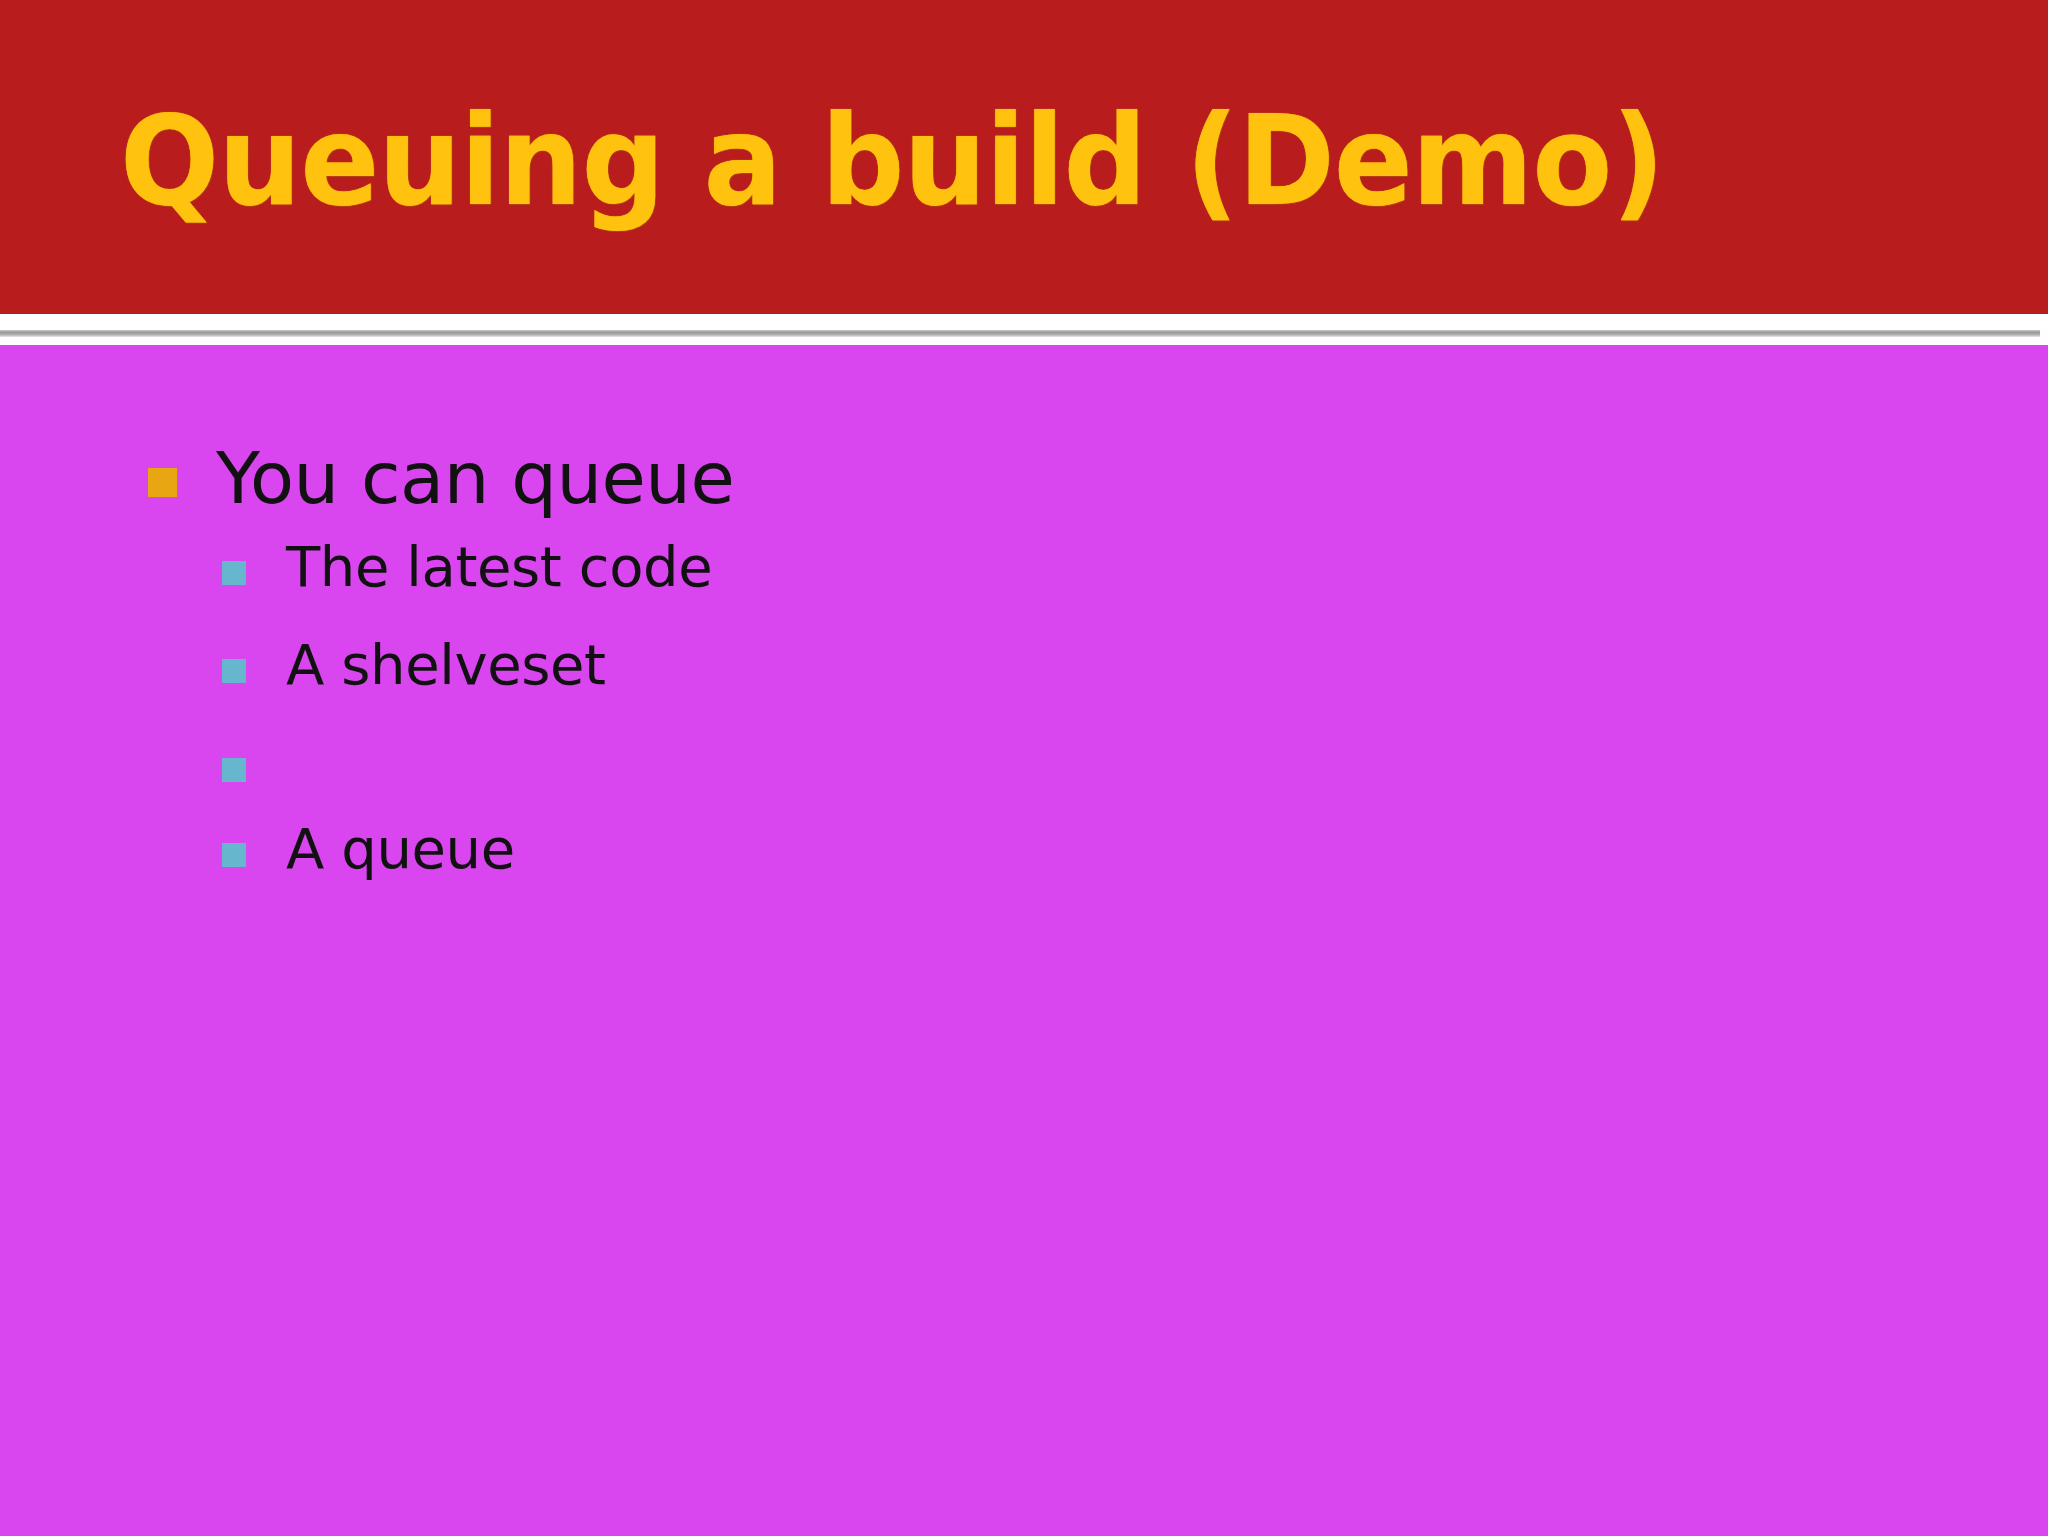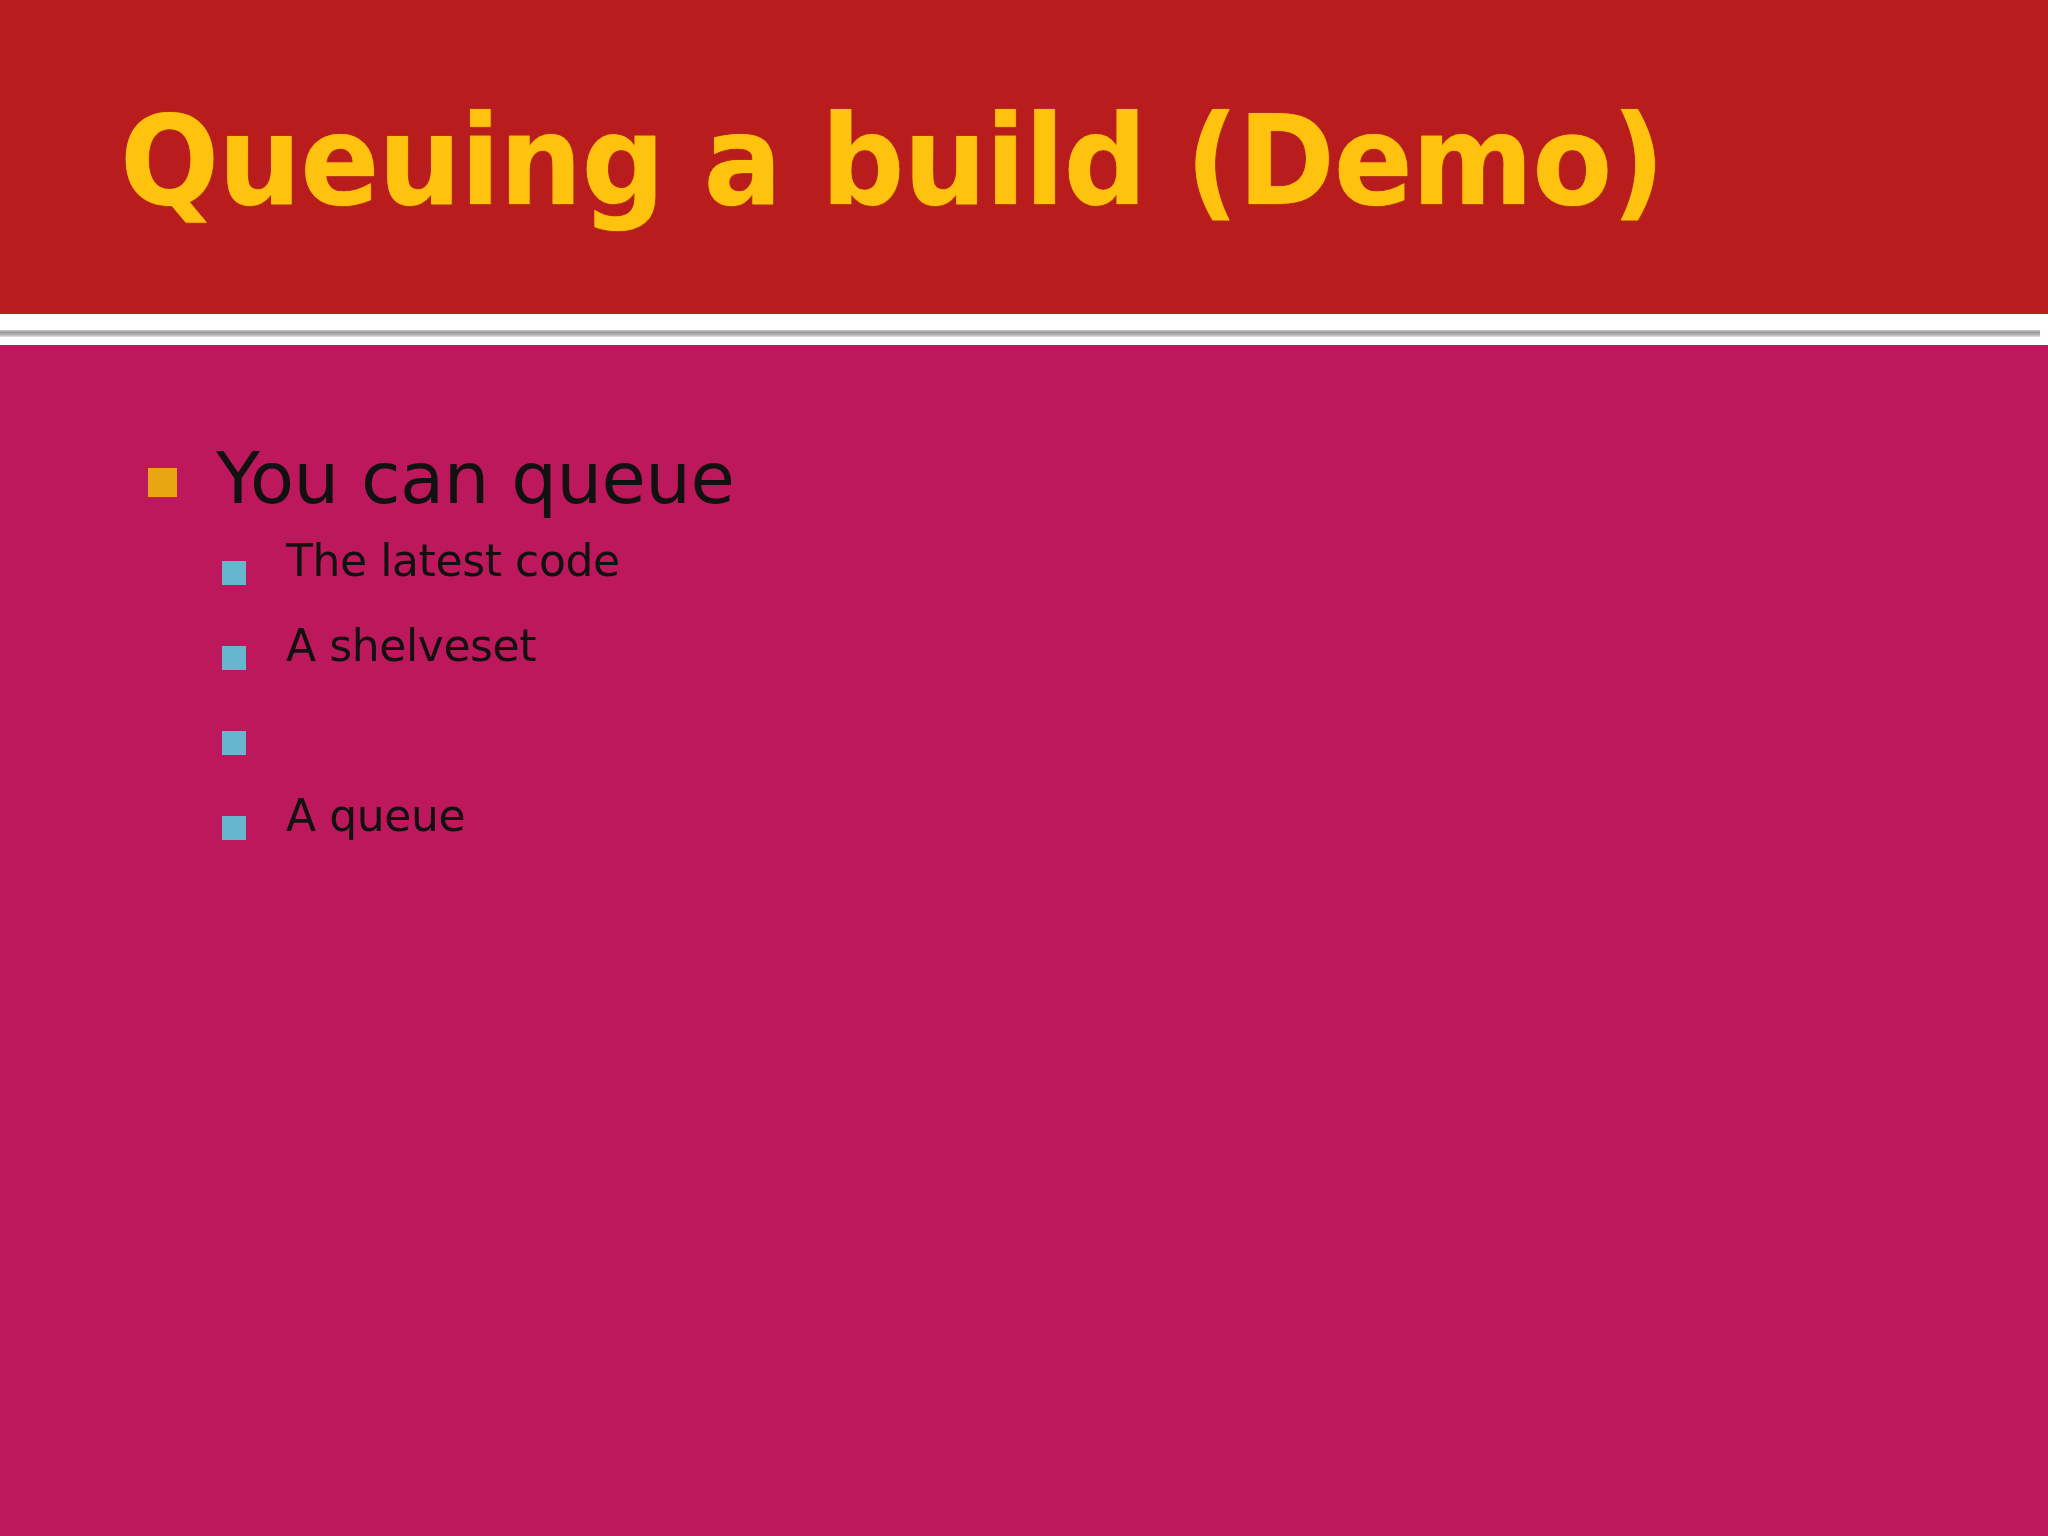--- a/index.html
+++ b/index.html
@@ -71,21 +71,21 @@
         #e8e8e8 100%);
   }
 
   
   .body-area {
     position: absolute;
     left: 0;
     top: 345px;
     width: 2048px;
     height: 1191px;
-    background: #be185d;
+    background: #d946ef;
   }
 
   .bullet-list {
     position: absolute;
     left: 0;
     top: 0;
     width: 2048px;
     margin: 0;
     padding: 0;
     list-style: none;
@@ -126,21 +126,21 @@
   }
   .level-2 .marker {
     width: 24px;
     height: 24px;
     background: #66B6CE;
     flex: 0 0 auto;
     margin-top: 25px;
   }
   .level-2 .bullet-text {
     margin-left: 40px;
-    font-size: 44px;
+    font-size: 56px;
     line-height: 1.12;
     color: #111111;
     font-family: "DejaVu Sans", "Liberation Sans", sans-serif;
     white-space: nowrap;
     letter-spacing: -0.4px;
   }
   .level-2.first-sub {
     margin-top: 17px;
   }
 </style>

